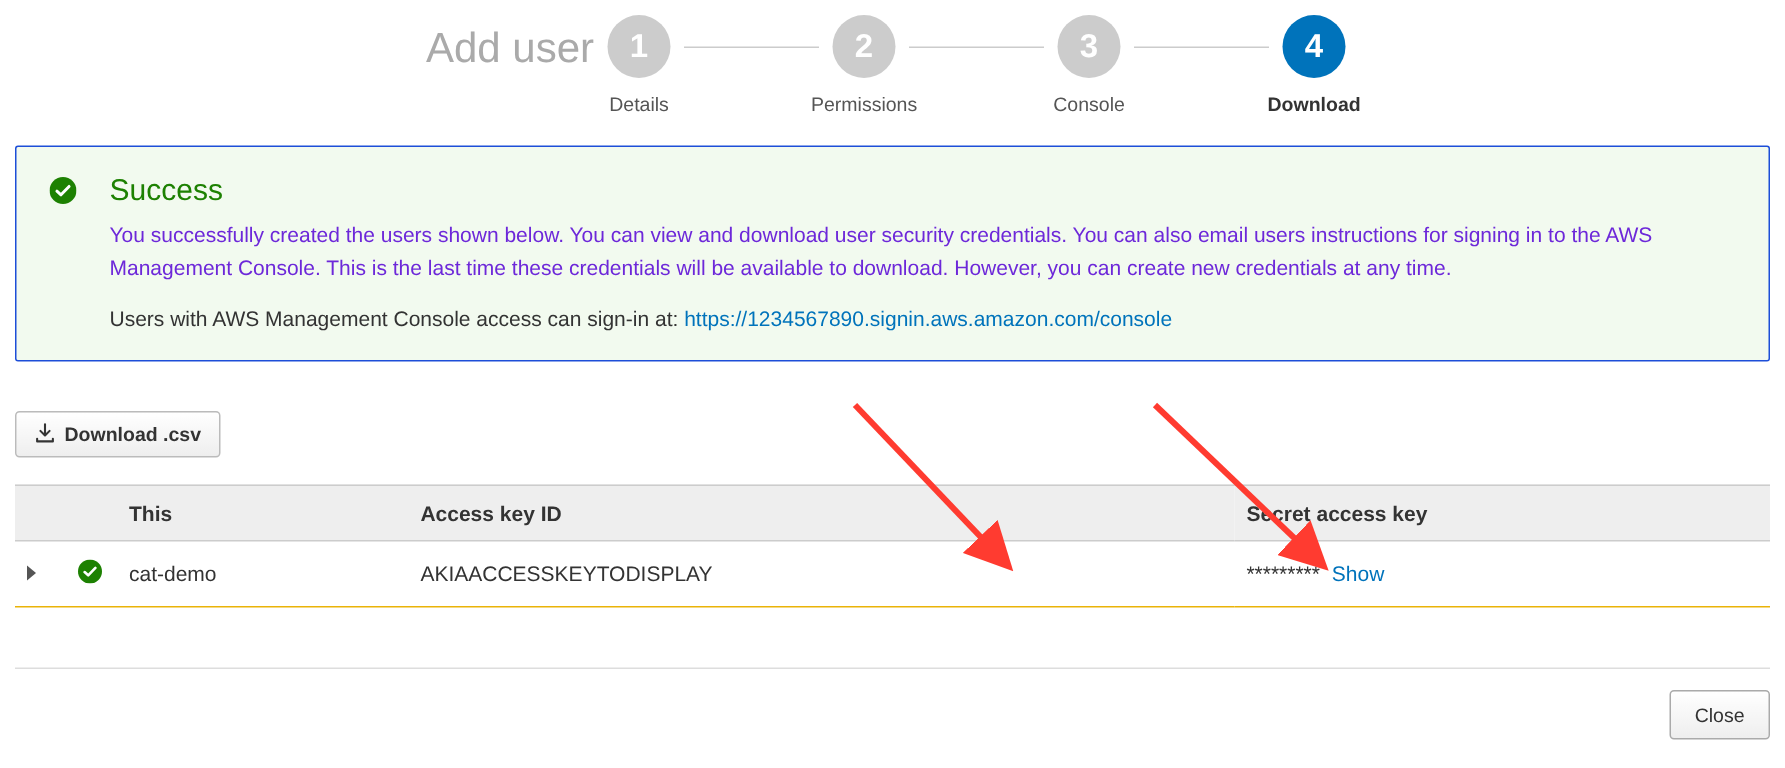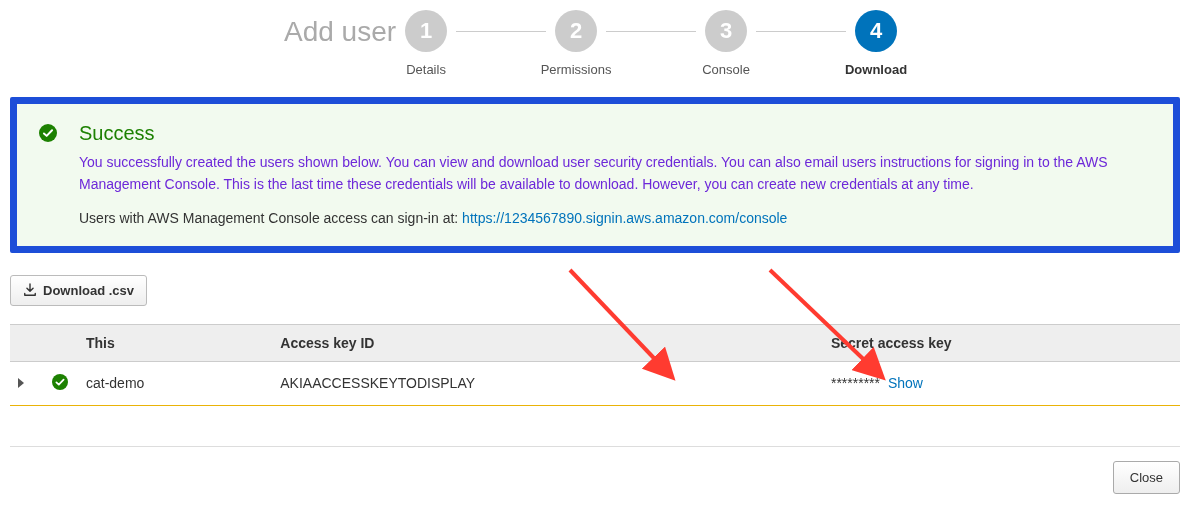--- a/index.html
+++ b/index.html
@@ -54,26 +54,26 @@
     color: #555;
   }
   .step.active .step-label { font-weight: 700; color: #333; }
   .step-sep {
     width: 90px;
     height: 1px;
     background: #ccc;
     margin-top: 21px;
   }
   .success-box {
-    border: 7px solid #1d4ed8;
+    border: 1px solid #1d4ed8;
     background: #f2faef;
     border-radius: 2px;
     padding: 18px 20px 20px 62px;
     position: relative;
-    margin-bottom: 22px;
+    margin-bottom: 33px;
   }
   .success-icon {
     position: absolute;
     left: 22px;
     top: 20px;
     width: 18px;
     height: 18px;
   }
   .success-title {
     color: #1d8102;

